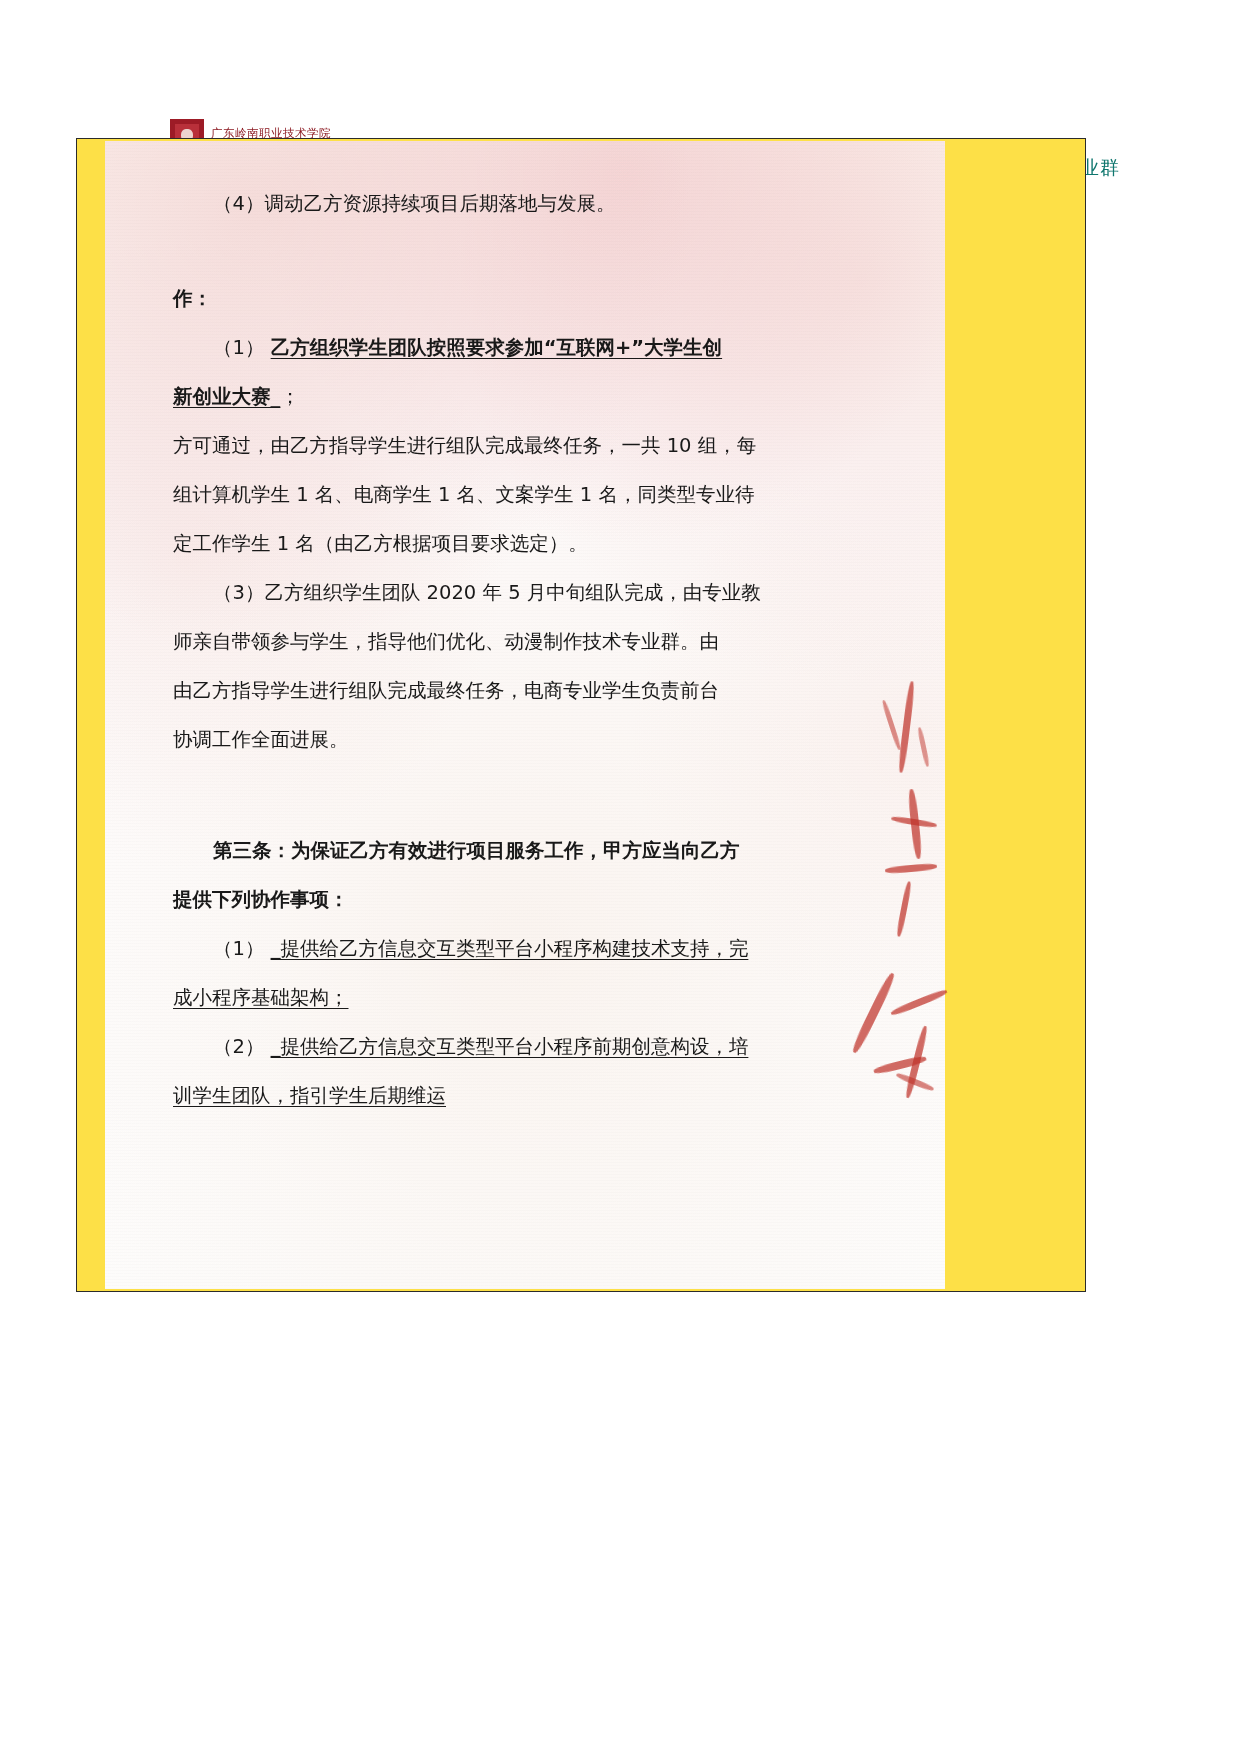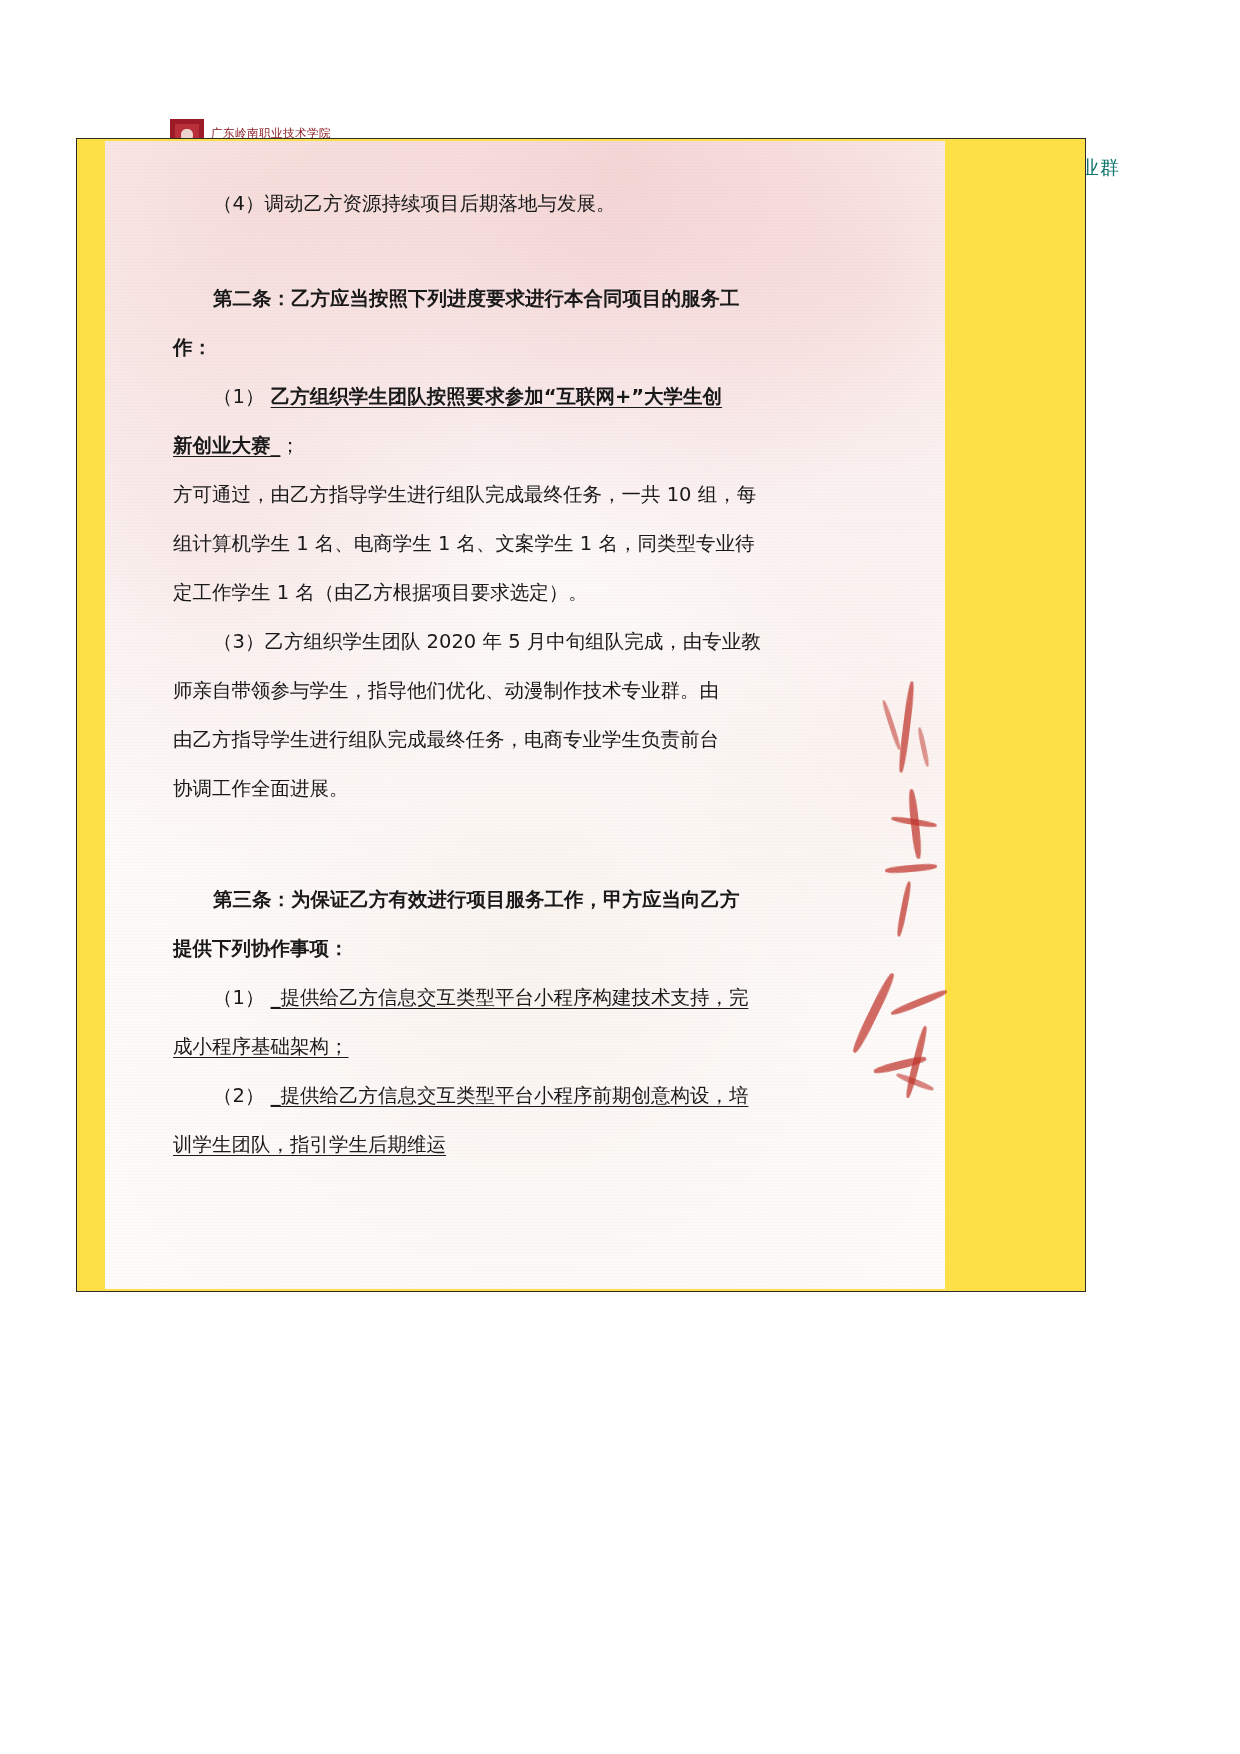--- a/index.html
+++ b/index.html
@@ -213,21 +213,20 @@
   <div class="scan-paper">
     <div class="scan-noise"></div>
   </div>
 
   <div class="doc-body">
 
     <p class="p indent">（4）调动乙方资源持续项目后期落地与发展。</p>
 
     <div class="gap-md"></div>
 
-    <p class="p indent bold">第二条：乙方应当按照下列进度要求进行本合同项目的服务工</p>
     <p class="p bold">作：</p>
 
     <p class="p indent">
       <span>（1）</span>
       <span class="ul bold">乙方组织学生团队按照要求参加“互联网+”大学生创</span>
     </p>
     <p class="p">
       <span class="ul bold">新创业大赛_</span><span>；</span>
     </p>
 

